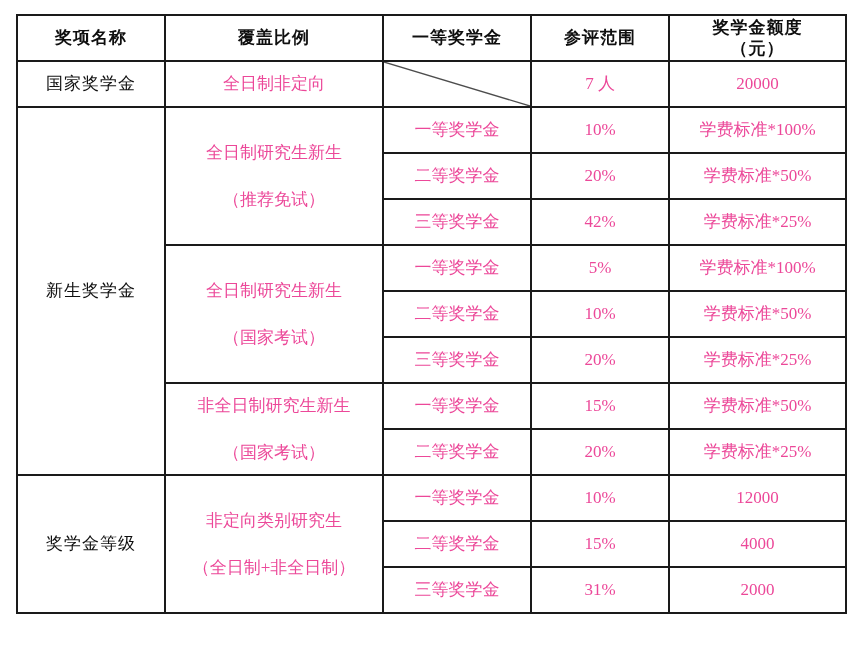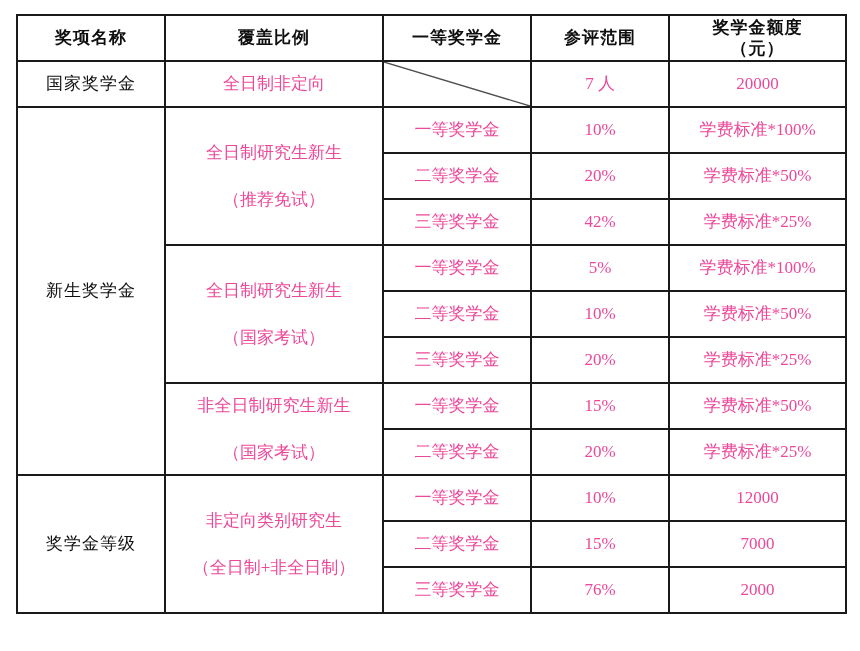--- a/index.html
+++ b/index.html
@@ -161,22 +161,22 @@
             <div class="scope-line">非定向类别研究生</div>
             <div class="scope-line">（全日制+非全日制）</div>
           </td>
           <td class="level-cell">一等奖学金</td>
           <td class="ratio-cell">10%</td>
           <td class="amount-cell">12000</td>
         </tr>
         <tr>
           <td class="level-cell">二等奖学金</td>
           <td class="ratio-cell">15%</td>
-          <td class="amount-cell">7000</td>
+          <td class="amount-cell">4000</td>
         </tr>
         <tr>
           <td class="level-cell">三等奖学金</td>
-          <td class="ratio-cell">76%</td>
+          <td class="ratio-cell">31%</td>
           <td class="amount-cell">2000</td>
         </tr>
       </tbody>
   </table>
 </div>
 
 </body></html>

